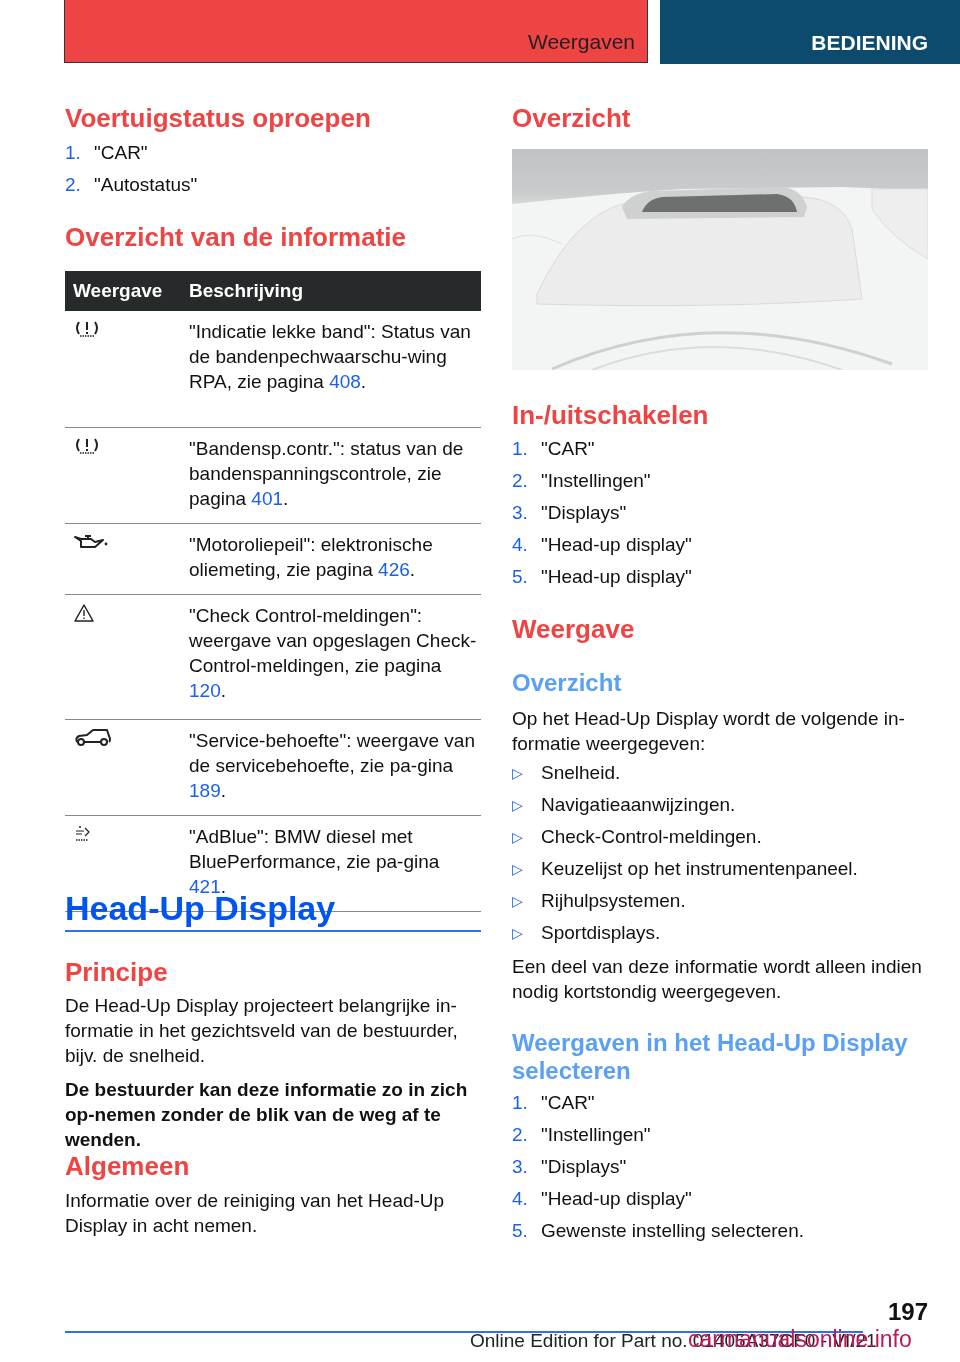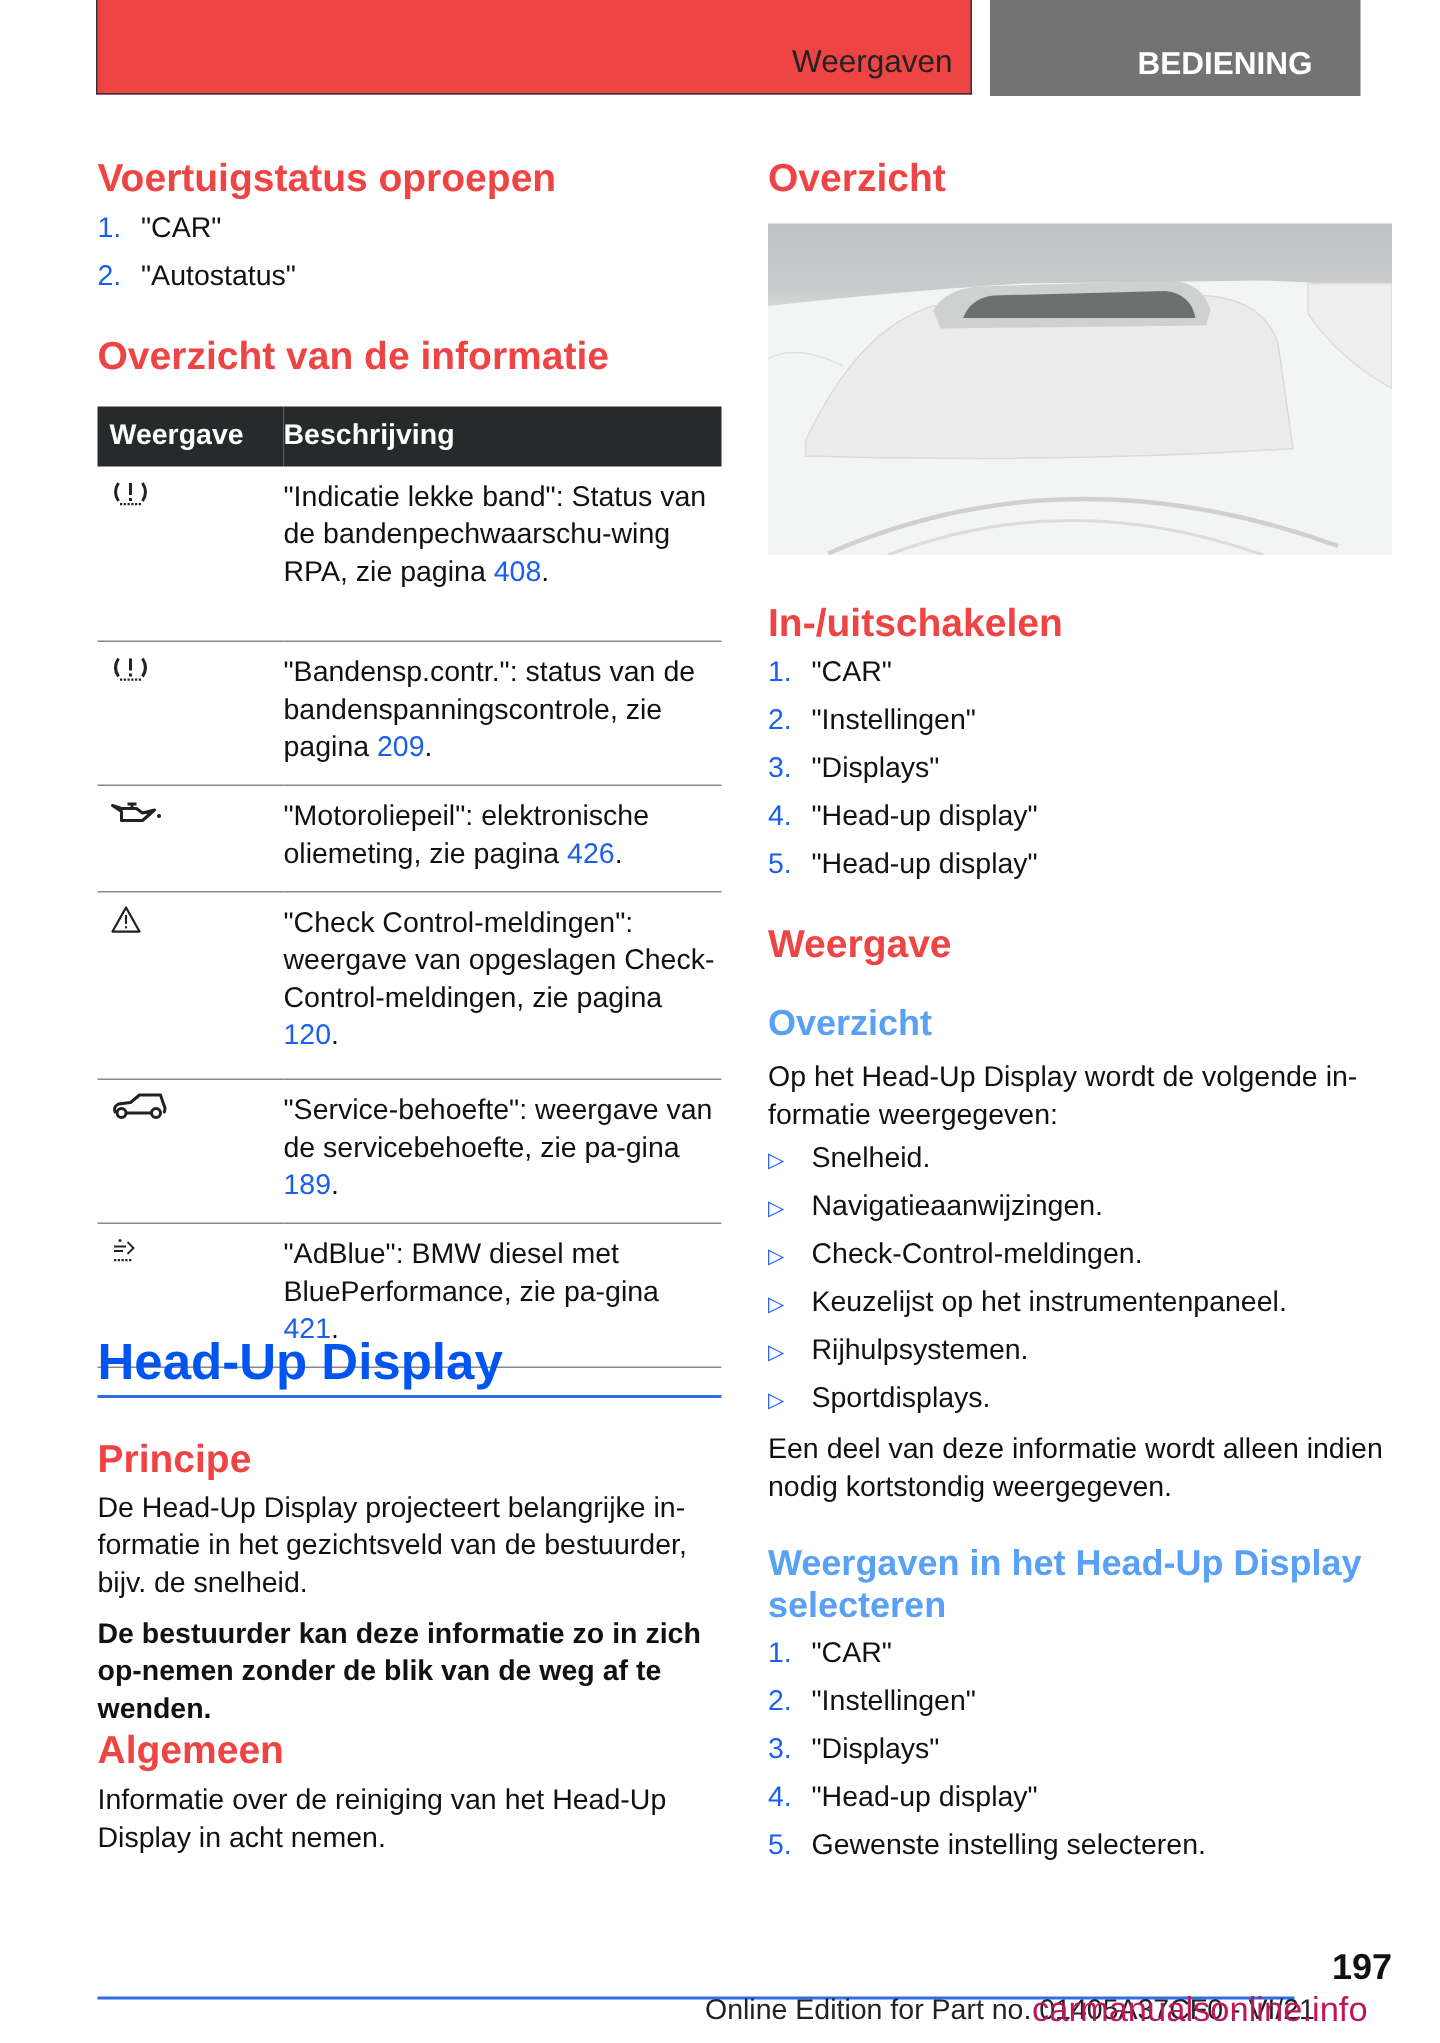--- a/index.html
+++ b/index.html
@@ -9,22 +9,22 @@
   }
   
   .hdr-left {
     position: absolute; left: 64px; top: 0; width: 584px; height: 63px;
     border: 1.5px solid #333; border-top: none; box-sizing: border-box; background: #ef4444;
   }
   .hdr-left span {
     position: absolute; right: 12px; bottom: 8px; font-size: 21px; color: #222;
   }
   .hdr-right {
-    position: absolute; left: 660px; top: 0; width: 247px; height: 64px;
-    background: #737373;
+    position: absolute; left: 660px; top: 0; width: 300px; height: 64px;
+    background: #0c4a6e;
   }
   .hdr-right span {
     position: absolute; right: 32px; bottom: 9px; font-size: 21px; font-weight: bold; color: #fff;
   }
 
   .h2 { font-size: 26px; font-weight: bold; color: #ef4444; position: absolute; margin: 0; white-space: nowrap; }
   .h1 { font-size: 34px; font-weight: bold; color: #0054f0; position: absolute; margin: 0; }
   .h3-light { font-size: 24px; font-weight: bold; color: #5aa0f5; position: absolute; margin: 0; line-height: 28px; }
 
   .steps { position: absolute; list-style: none; margin: 0; padding: 0; }
@@ -106,21 +106,21 @@
     <tr style="height:96px;">
       <td class="ic"><span>
         <svg width="28" height="20" viewBox="0 0 28 20">
               <path d="M6 3 Q2 9 6 15" stroke="#222" stroke-width="2" fill="none"></path>
               <path d="M22 3 Q26 9 22 15" stroke="#222" stroke-width="2" fill="none"></path>
               <rect x="13" y="3" width="2" height="8" fill="#222"></rect>
               <rect x="13" y="13" width="2" height="2" fill="#222"></rect>
               <path d="M7 17 H21" stroke="#222" stroke-width="1.5" stroke-dasharray="1.5 1"></path>
             </svg>
       </span></td>
-      <td class="txt"><span>"Bandensp.contr.": status van de bandenspanningscontrole, zie pagina </span><span class="link">209</span>.</td>
+      <td class="txt"><span>"Bandensp.contr.": status van de bandenspanningscontrole, zie pagina </span><span class="link">401</span>.</td>
     </tr>
     <tr style="height:71px;">
       <td class="ic"><span>
         <svg width="36" height="20" viewBox="0 0 36 20">
               <path d="M2 5 L8 9 L8 15 L22 15 L30 8 L22 10 L18 7 L8 7 Z" stroke="#222" stroke-width="2" fill="none" stroke-linejoin="round"></path>
               <path d="M12 4 H18 M15 4 V7" stroke="#222" stroke-width="2"></path>
               <circle cx="33" cy="12" r="1.4" fill="#222"></circle>
             </svg>
       </span></td>
       <td class="txt"><span>"Motoroliepeil": elektronische oliemeting, zie pagina </span><span class="link">426</span>.</td>

